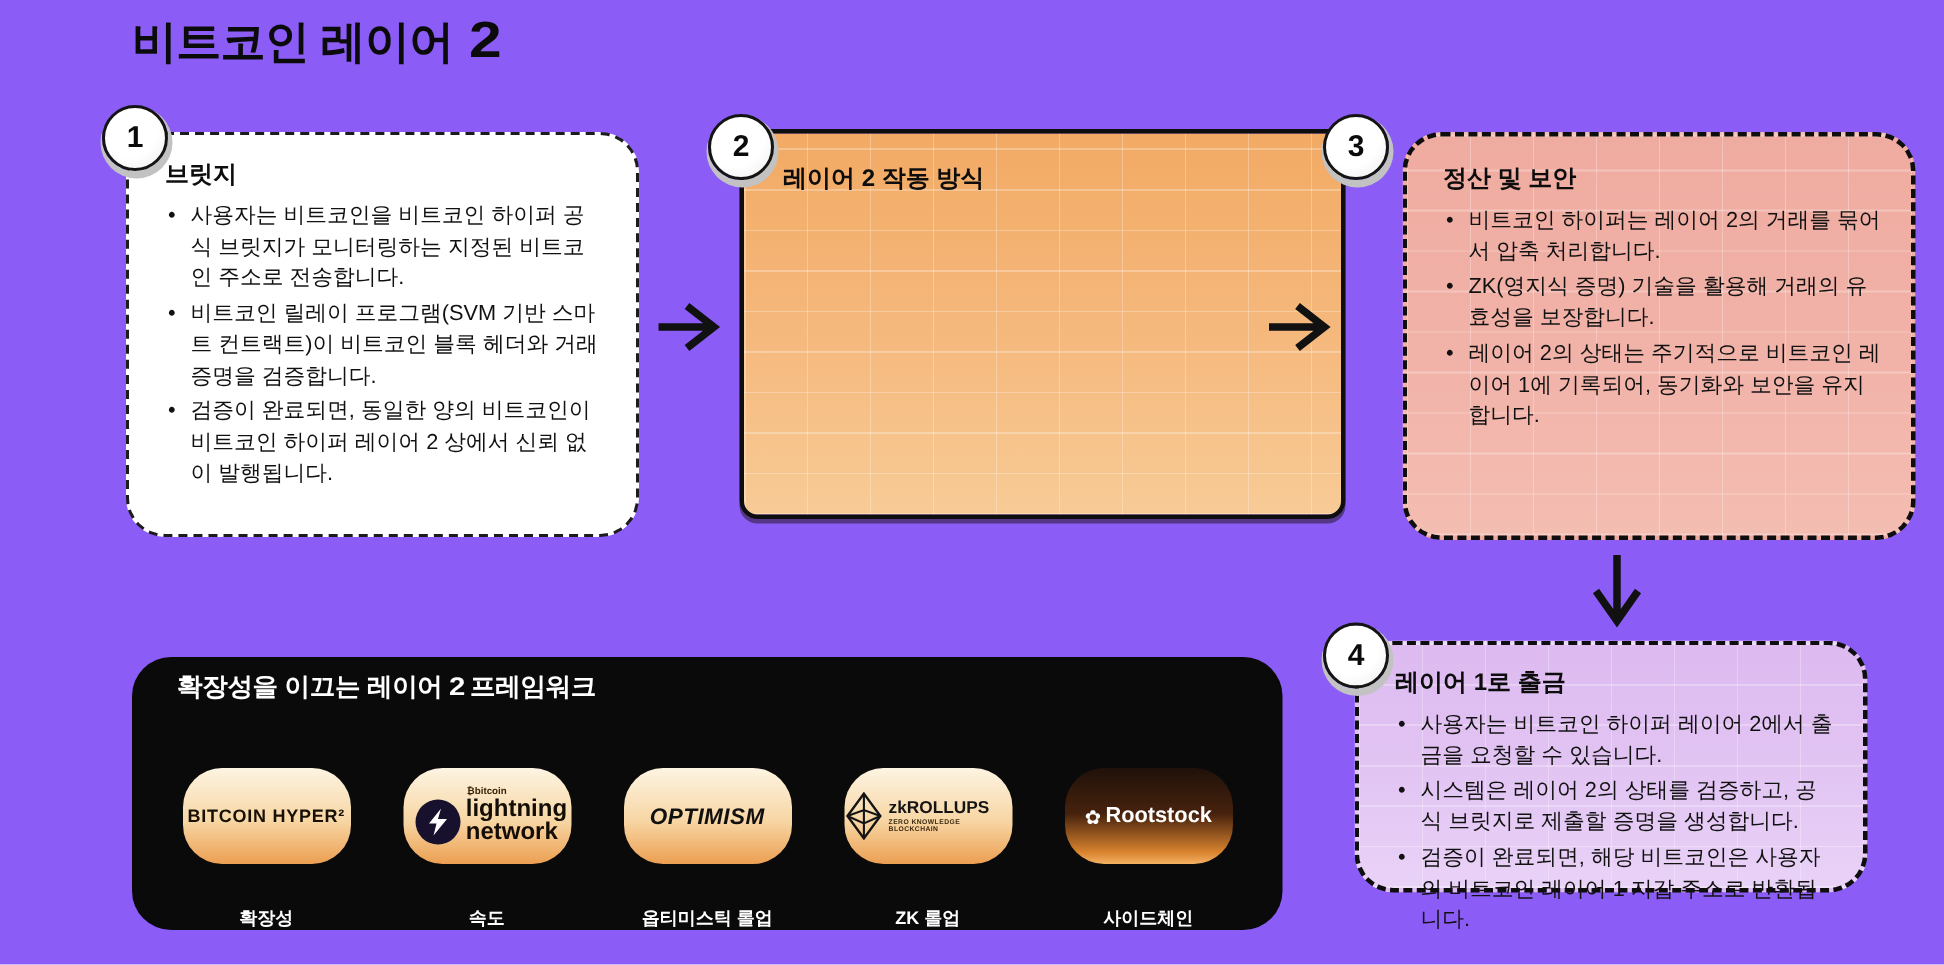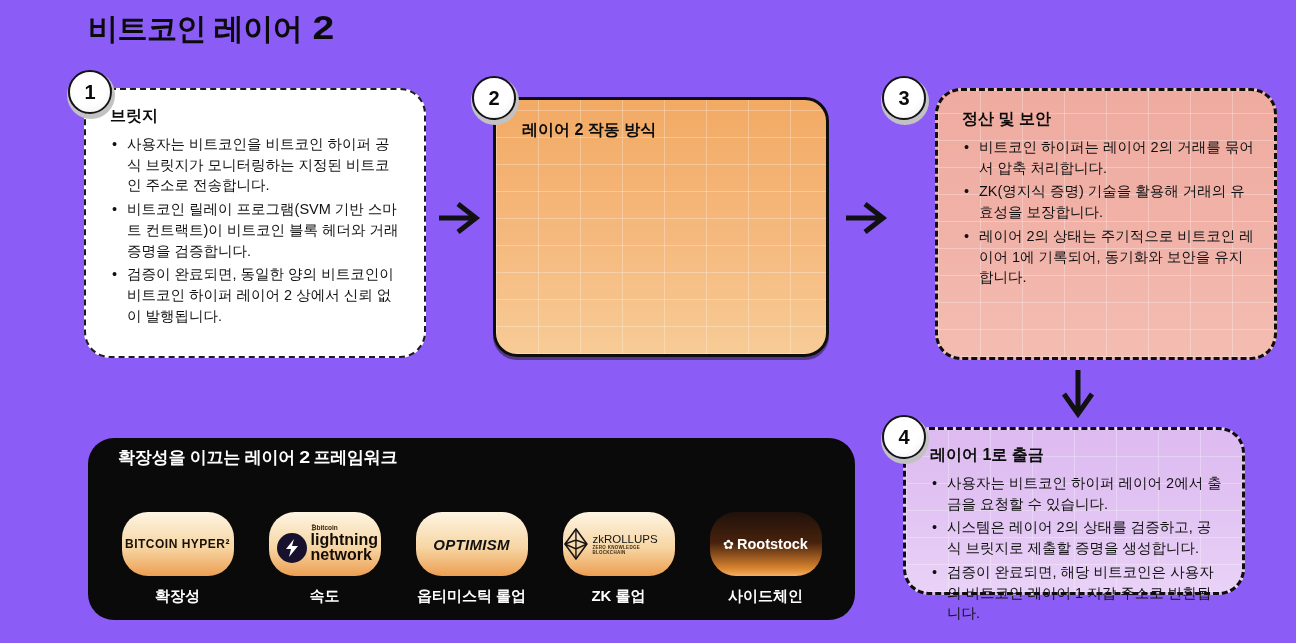--- a/index.html
+++ b/index.html
@@ -16,21 +16,21 @@
   .step ul{list-style:none;margin:0;padding:0;}
   .step li{position:relative;padding-left:17px;font-size:14.5px;line-height:1.43;margin-bottom:3px;color:#111;}
   .step li::before{content:"•";position:absolute;left:2px;top:0;font-size:14.5px;}
   .box-1{left:84px;top:88px;width:342px;height:270px;border:2px dashed #1c1c1c;border-radius:26px;background:#fff;padding:16px 20px 0 24px;}
   .gridbg{
     background-image:
       repeating-linear-gradient(90deg, rgba(255,255,255,.28) 0 1px, transparent 1px 42px),
       repeating-linear-gradient(0deg, rgba(255,255,255,.28) 0 1px, transparent 1px 27px),
       var(--grad);
   }
-  .box-2{left:493px;top:97px;width:336px;height:260px;border:3px solid #0e0e0e;border-radius:24px;
+  .box-2{left:493px;top:86px;width:404px;height:260px;border:3px solid #0e0e0e;border-radius:12px;
     --grad:linear-gradient(180deg,#f2aa64 0%,#f5b97e 55%,#f8cb96 100%);
     padding:20px 20px 0 26px;box-shadow:0 3px 0 rgba(20,10,0,.45);}
   .box-3{left:903px;top:88px;width:342px;height:272px;border:3px dashed #0e0e0e;border-radius:26px;
     --grad:linear-gradient(180deg,#efaba0 0%,#f1b2a8 55%,#f4bdb2 100%);
     padding:18px 18px 0 24px;margin-left:32px;}
   .box-4{left:903px;top:427px;width:342px;height:168px;border:3px dashed #0e0e0e;border-radius:26px;
     --grad:linear-gradient(180deg,#ddbaf0 0%,#e2c5f3 55%,#e9d2f7 100%);
     padding:15px 18px 0 24px;}
   
   .badge{position:absolute;width:40px;height:40px;border-radius:50%;background:radial-gradient(circle at 38% 32%,#ffffff 55%,#ececec 100%);
@@ -42,31 +42,31 @@
   .arrow-1{left:436px;top:198px;} .arrow-2{left:843px;top:198px;} .arrow-down{left:1056px;top:366px;}
   
   .panel{position:absolute;left:88px;top:438px;width:767px;height:182px;background:#0a0a0a;border-radius:26px;}
   .panel-heading{position:absolute;left:30px;top:8px;color:#fff;font-size:17px;font-weight:800;letter-spacing:-0.2px;}
   .panel-heading .big-num{font-weight:900;display:inline-block;transform:scaleX(1.15);}
   .logo-row{position:absolute;left:0;top:74px;width:100%;display:flex;justify-content:center;gap:35px;}
   .logo-col{width:112px;display:flex;flex-direction:column;align-items:center;}
   .pill{width:112px;height:64px;border-radius:26px;display:flex;flex-direction:column;align-items:center;justify-content:center;
     background:linear-gradient(180deg,#fdf4e2 0%,#f7d6a4 55%,#ec9f52 100%);box-sizing:border-box;overflow:hidden;}
   .pill-dark{background:linear-gradient(180deg,#20110a 0%,#47220d 48%,#d9842f 88%,#f5b163 100%);}
-  .logo-label{margin-top:11px;color:#ffffff;font-size:15px;font-weight:800;white-space:nowrap;}
+  .logo-label{margin-top:28px;color:#ffffff;font-size:12px;font-weight:800;white-space:nowrap;}
   
   .bh-text{font-size:12px;font-weight:900;letter-spacing:0.5px;color:#181004;}
   .ln-top{font-size:6.5px;font-weight:800;color:#3a2408;line-height:1;margin-bottom:1px;}
   .ln-row{display:flex;align-items:center;gap:4px;}
   .ln-circle{width:30px;height:30px;border-radius:50%;background:#17112e;display:flex;align-items:center;justify-content:center;flex:0 0 auto;}
   .ln-text{font-size:16px;font-weight:800;line-height:0.92;color:#140d06;width:62px;}
   .op-text{font-size:15px;font-weight:900;font-style:italic;letter-spacing:0.3px;color:#101010;}
   .zk-row{display:flex;align-items:center;gap:4px;}
   .zk-texts{display:flex;flex-direction:column;}
-  .zk-main{font-size:11.5px;font-weight:400;color:#141414;line-height:1.1;}
+  .zk-main{font-size:11.5px;font-weight:700;color:#141414;line-height:1.1;}
   .zk-sub{font-size:4.5px;font-weight:700;color:#3c2a12;letter-spacing:0.3px;}
   .rs-row{display:flex;align-items:center;gap:3px;color:#ffffff;}
   .rs-icon{font-size:13px;line-height:1;}
   .rs-text{font-size:14.5px;font-weight:800;}
 </style>
 </head>
 <body>
 
 <div class="canvas">
 

